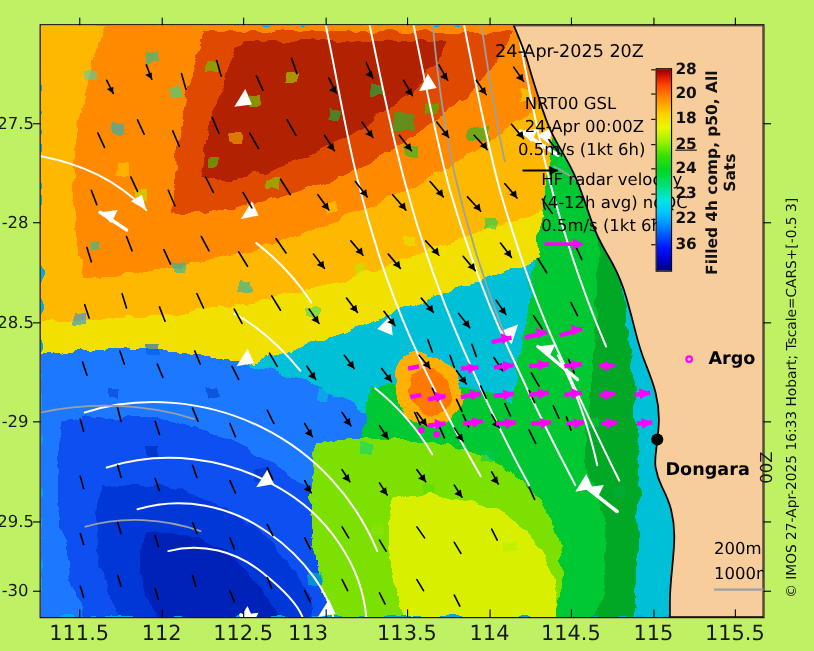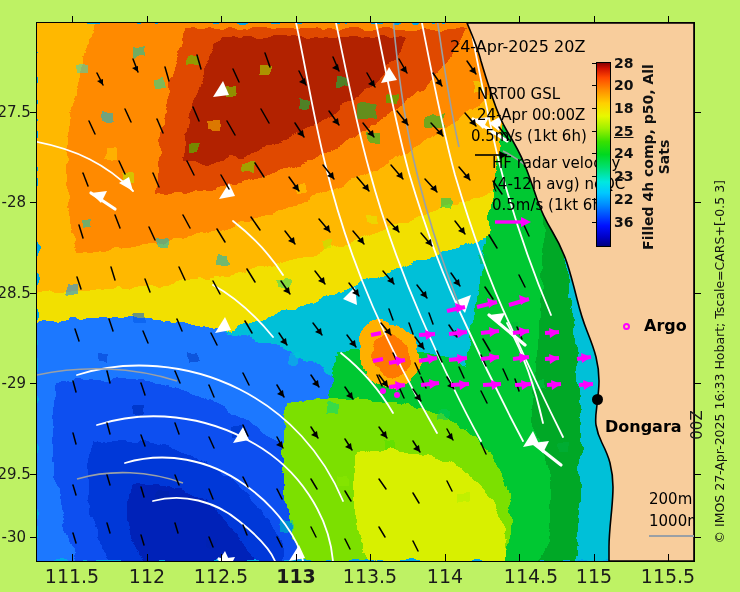--- a/index.html
+++ b/index.html
@@ -694,24 +694,24 @@
     <div class="tick-x-top" style="left:296px; top:16px;"></div>
     <div class="tick-x-top" style="left:370px; top:16px;"></div>
     <div class="tick-x-top" style="left:445px; top:16px;"></div>
     <div class="tick-x-top" style="left:519px; top:16px;"></div>
     <div class="tick-x-top" style="left:594px; top:16px;"></div>
     <div class="tick-x-top" style="left:668px; top:16px;"></div>
 
     <div class="xlab" style="left:72px;  top:565px;">111.5</div>
     <div class="xlab" style="left:147px; top:565px;">112</div>
     <div class="xlab" style="left:221px; top:565px;">112.5</div>
-    <div class="xlab" style="left:296px; top:565px;font-weight:bold;">113</div>
+    <div class="xlab" style="left:280px; top:565px;">113</div>
     <div class="xlab" style="left:370px; top:565px;">113.5</div>
     <div class="xlab" style="left:445px; top:565px;">114</div>
-    <div class="xlab" style="left:531px; top:565px;">114.5</div>
+    <div class="xlab" style="left:519px; top:565px;">114.5</div>
     <div class="xlab" style="left:594px; top:565px;">115</div>
     <div class="xlab" style="left:668px; top:565px;">115.5</div>
   </div>
 
   <div>
     <div class="tick-y" style="left:30px; top:112px;"></div>
     <div class="tick-y" style="left:30px; top:202px;"></div>
     <div class="tick-y" style="left:30px; top:293px;"></div>
     <div class="tick-y" style="left:30px; top:383px;"></div>
     <div class="tick-y" style="left:30px; top:474px;"></div>

